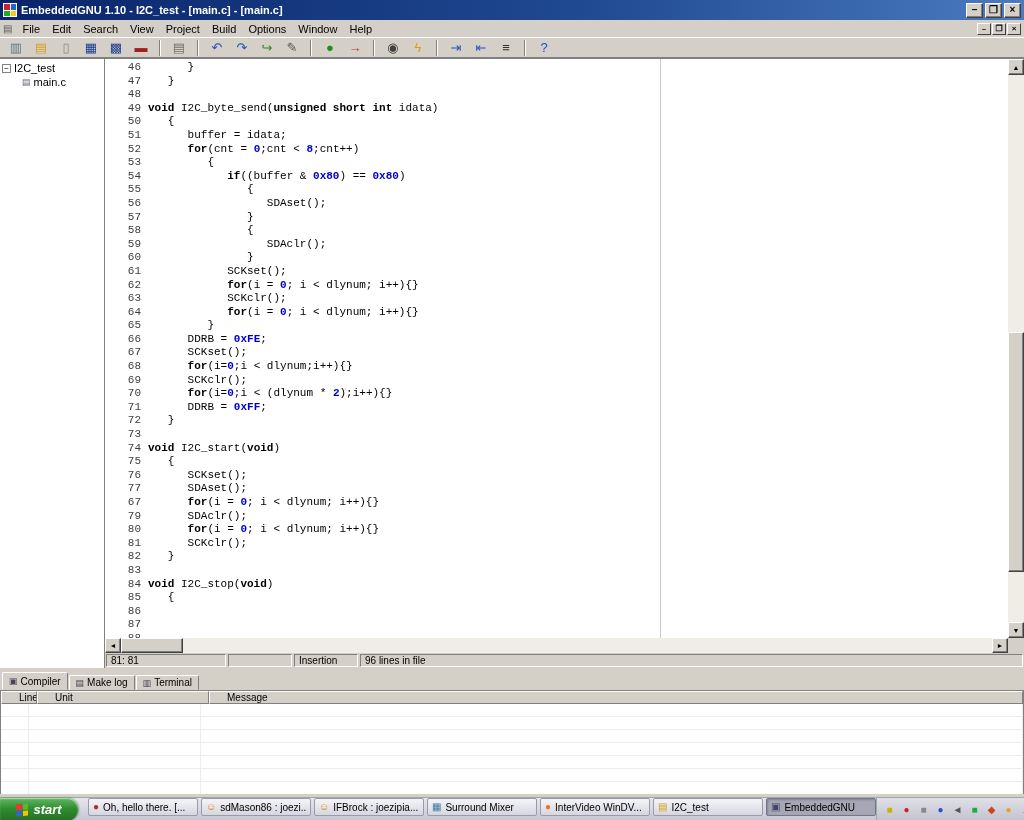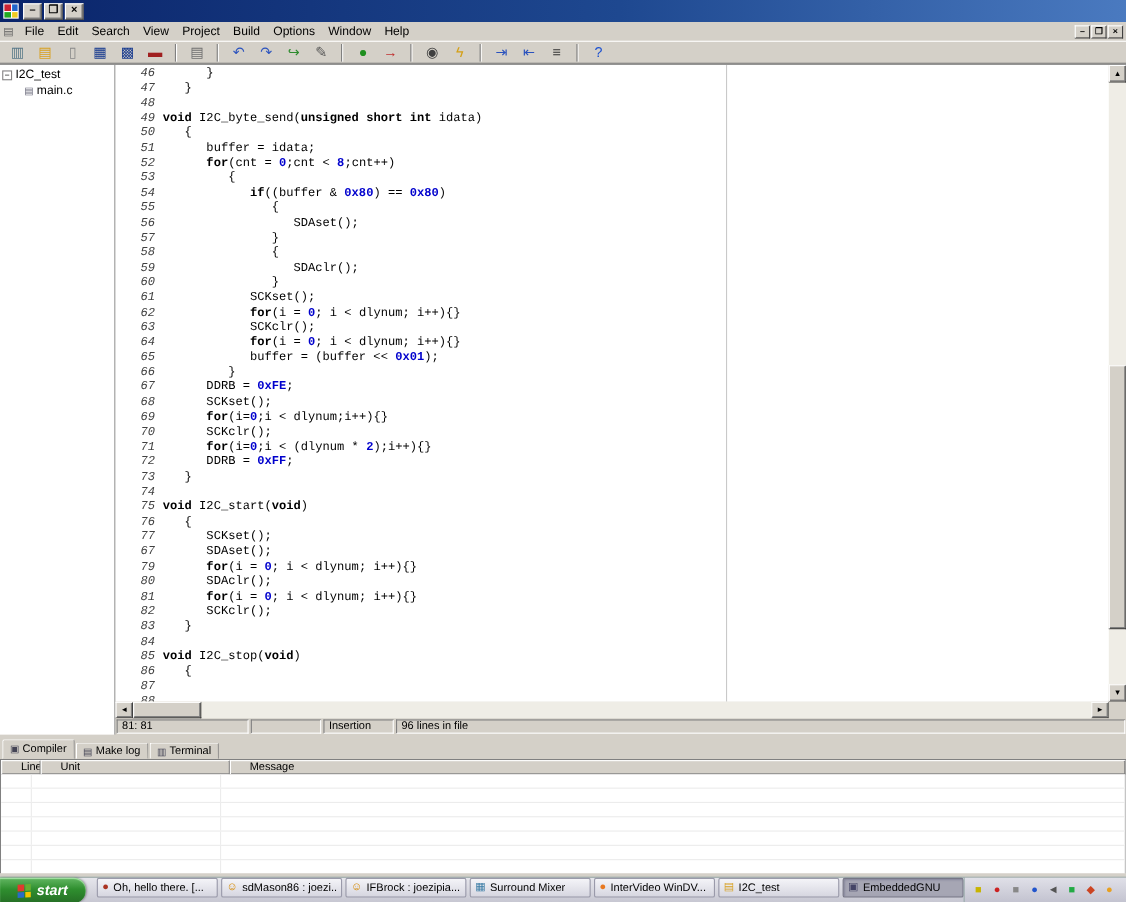--- a/index.html
+++ b/index.html
@@ -33,21 +33,21 @@
   
   .workspace{height:610px;display:flex;border-top:1px solid #808080;flex:0 0 auto}
   .tree{width:105px;background:#fff;border-right:1px solid #808080;font-size:11px;padding:3px 2px}
   .tree-root{display:flex;align-items:center;gap:3px;white-space:nowrap}
   .tree-toggle{width:9px;height:9px;border:1px solid #848284;font-size:8px;line-height:7px;text-align:center;background:#fff}
   .tree-child{display:flex;align-items:center;gap:3px;padding-left:20px;margin-top:2px;white-space:nowrap}
   .file-ic{font-size:9px;color:#667}
 
   .editor-col{flex:1;display:flex;flex-direction:column;min-width:0}
   .editor{height:580px;background:#fff;display:flex;overflow:hidden}
-  .gutter{width:43px;padding-top:2px;text-align:right;font-family:"Liberation Mono",monospace;font-style:italic;font-size:11px;color:#404040;flex:0 0 auto}
+  .gutter{width:43px;padding-top:2px;text-align:right;font-family:"Liberation Mono",monospace;font-size:11px;color:#404040;flex:0 0 auto}
   .lnum{height:13.6px;line-height:13.6px;padding-right:7px}
   .code{flex:1;position:relative;padding-top:2px;font-family:"Liberation Mono",monospace;font-size:11px;min-width:0;overflow:hidden}
   .cline{height:13.6px;line-height:13.6px;white-space:pre}
   .seg-p{color:#000}
   .seg-k{color:#000;font-weight:bold}
   .seg-n{color:#0000cd;font-weight:bold}
   .margin-line{position:absolute;left:512px;top:0;bottom:0;width:1px;background:#c9c9c9}
 
   
   .vscroll{width:16px;background:#efede6;display:flex;flex-direction:column;flex:0 0 auto}
@@ -102,20 +102,21 @@
 
 <div class="screen">
 
   <div class="titlebar">
     <span class="app-icon">
         <i></i>
         <i></i>
         <i></i>
         <i></i>
       </span>
+    <span class="title-text">EmbeddedGNU 1.10 - I2C_test - [main.c] - [main.c]</span>
     <span id="win-controls">
         <div class="tb-btn">–</div>
         <div class="tb-btn">❐</div>
         <div class="tb-btn">×</div>
       </span>
   </div>
 
   <div class="menubar">
     <span class="mdi-doc">▤</span>
     <span id="menu-items">
@@ -239,21 +240,20 @@
             <div class="cline"><span class="seg-p">               {</span></div>
             <div class="cline"><span class="seg-p">                  SDAset();</span></div>
             <div class="cline"><span class="seg-p">               }</span></div>
             <div class="cline"><span class="seg-p">               {</span></div>
             <div class="cline"><span class="seg-p">                  SDAclr();</span></div>
             <div class="cline"><span class="seg-p">               }</span></div>
             <div class="cline"><span class="seg-p">            SCKset();</span></div>
             <div class="cline"><span class="seg-p">            </span><span class="seg-k">for</span><span class="seg-p">(i = </span><span class="seg-n">0</span><span class="seg-p">; i &lt; dlynum; i++){}</span></div>
             <div class="cline"><span class="seg-p">            SCKclr();</span></div>
             <div class="cline"><span class="seg-p">            </span><span class="seg-k">for</span><span class="seg-p">(i = </span><span class="seg-n">0</span><span class="seg-p">; i &lt; dlynum; i++){}</span></div>
-            <div class="cline"><span class="seg-p">            buffer = (buffer &lt;&lt; </span><span class="seg-n">0x01</span><span class="seg-p">);</span></div>
             <div class="cline"><span class="seg-p">         }</span></div>
             <div class="cline"><span class="seg-p">      DDRB = </span><span class="seg-n">0xFE</span><span class="seg-p">;</span></div>
             <div class="cline"><span class="seg-p">      SCKset();</span></div>
             <div class="cline"><span class="seg-p">      </span><span class="seg-k">for</span><span class="seg-p">(i=</span><span class="seg-n">0</span><span class="seg-p">;i &lt; dlynum;i++){}</span></div>
             <div class="cline"><span class="seg-p">      SCKclr();</span></div>
             <div class="cline"><span class="seg-p">      </span><span class="seg-k">for</span><span class="seg-p">(i=</span><span class="seg-n">0</span><span class="seg-p">;i &lt; (dlynum * </span><span class="seg-n">2</span><span class="seg-p">);i++){}</span></div>
             <div class="cline"><span class="seg-p">      DDRB = </span><span class="seg-n">0xFF</span><span class="seg-p">;</span></div>
             <div class="cline"><span class="seg-p">   }</span></div>
             <div class="cline"> </div>
             <div class="cline"><span class="seg-k">void</span><span class="seg-p"> I2C_start(</span><span class="seg-k">void</span><span class="seg-p">)</span></div>

